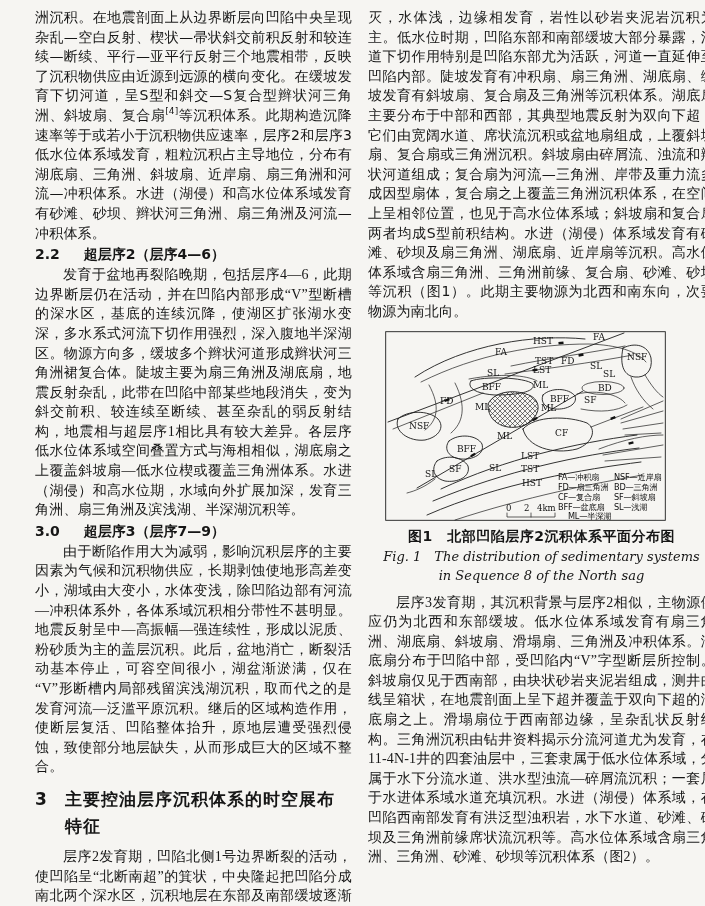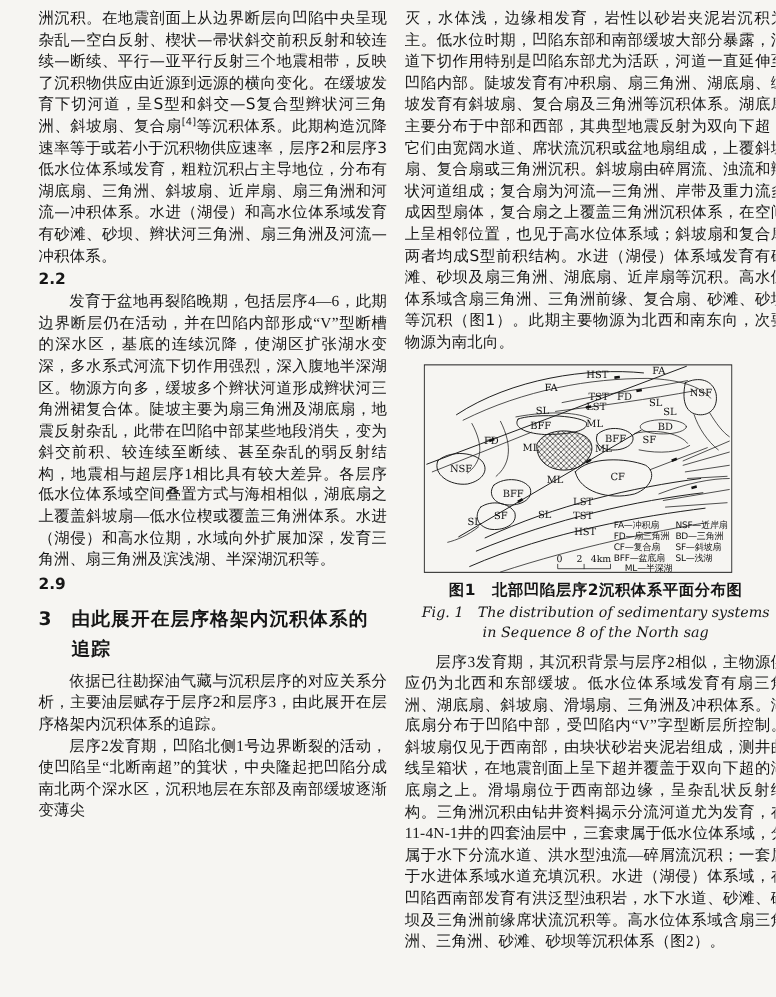--- a/index.html
+++ b/index.html
@@ -69,35 +69,37 @@
 <body>
 
 <div class="page">
 
   <div class="col col-left">
 
     <p class="body-text"><span>洲沉积。在地震剖面上从边界断层向凹陷中央呈现杂乱—空白反射、楔状—帚状斜交前积反射和较连续—断续、平行—亚平行反射三个地震相带，反映了沉积物供应由近源到远源的横向变化。在缓坡发育下切河道，呈S型和斜交—S复合型辫状河三角洲、斜坡扇、复合扇</span><sup class="ref">[4]</sup><span>等沉积体系。此期构造沉降速率等于或若小于沉积物供应速率，层序2和层序3低水位体系域发育，粗粒沉积占主导地位，分布有湖底扇、三角洲、斜坡扇、近岸扇、扇三角洲和河流—冲积体系。水进（湖侵）和高水位体系域发育有砂滩、砂坝、辫状河三角洲、扇三角洲及河流—冲积体系。</span></p>
 
     <h4 class="sub-heading">
       <span>2.2</span>
+      <span>超层序2（层序4—6）</span>
     </h4>
 
     <p class="body-text indent">发育于盆地再裂陷晚期，包括层序4—6，此期边界断层仍在活动，并在凹陷内部形成“V”型断槽的深水区，基底的连续沉降，使湖区扩张湖水变深，多水系式河流下切作用强烈，深入腹地半深湖区。物源方向多，缓坡多个辫状河道形成辫状河三角洲裙复合体。陡坡主要为扇三角洲及湖底扇，地震反射杂乱，此带在凹陷中部某些地段消失，变为斜交前积、较连续至断续、甚至杂乱的弱反射结构，地震相与超层序1相比具有较大差异。各层序低水位体系域空间叠置方式与海相相似，湖底扇之上覆盖斜坡扇—低水位楔或覆盖三角洲体系。水进（湖侵）和高水位期，水域向外扩展加深，发育三角洲、扇三角洲及滨浅湖、半深湖沉积等。</p>
 
     <h4 class="sub-heading">
-      <span>2.9</span>
+      <span>3.0</span>
+      <span>超层序3（层序7—9）</span>
     </h4>
 
+    <p class="body-text indent">由于断陷作用大为减弱，影响沉积层序的主要因素为气候和沉积物供应，长期剥蚀使地形高差变小，湖域由大变小，水体变浅，除凹陷边部有河流—冲积体系外，各体系域沉积相分带性不甚明显。地震反射呈中—高振幅—强连续性，形成以泥质、粉砂质为主的盖层沉积。此后，盆地消亡，断裂活动基本停止，可容空间很小，湖盆渐淤满，仅在“V”形断槽内局部残留滨浅湖沉积，取而代之的是发育河流—泛滥平原沉积。继后的区域构造作用，使断层复活、凹陷整体抬升，原地层遭受强烈侵蚀，致使部分地层缺失，从而形成巨大的区域不整合。</p>
 
     <h2 class="section-heading">
       <span class="num">3</span>
-      <span class="title">由此展开在层序格架内沉积体系的追踪</span>
+      <span class="title">主要控油层序沉积体系的时空展布特征</span>
     </h2>
 
-    <p class="body-text indent">依据已往勘探油气藏与沉积层序的对应关系分析，主要油层赋存于层序2和层序3，由此展开在层序格架内沉积体系的追踪。</p>
 
     <p class="body-text indent">层序2发育期，凹陷北侧1号边界断裂的活动，使凹陷呈“北断南超”的箕状，中央隆起把凹陷分成南北两个深水区，沉积地层在东部及南部缓坡逐渐变薄尖</p>
   </div>
 
   <div class="col col-right">
 
     <p class="body-text">灭，水体浅，边缘相发育，岩性以砂岩夹泥岩沉积为主。低水位时期，凹陷东部和南部缓坡大部分暴露，河道下切作用特别是凹陷东部尤为活跃，河道一直延伸至凹陷内部。陡坡发育有冲积扇、扇三角洲、湖底扇、缓坡发育有斜坡扇、复合扇及三角洲等沉积体系。湖底扇主要分布于中部和西部，其典型地震反射为双向下超，它们由宽阔水道、席状流沉积或盆地扇组成，上覆斜坡扇、复合扇或三角洲沉积。斜坡扇由碎屑流、浊流和辫状河道组成；复合扇为河流—三角洲、岸带及重力流多成因型扇体，复合扇之上覆盖三角洲沉积体系，在空间上呈相邻位置，也见于高水位体系域；斜坡扇和复合扇两者均成S型前积结构。水进（湖侵）体系域发育有砂滩、砂坝及扇三角洲、湖底扇、近岸扇等沉积。高水位体系域含扇三角洲、三角洲前缘、复合扇、砂滩、砂坝等沉积（图1）。此期主要物源为北西和南东向，次要物源为南北向。</p>
 
     <div class="figure-block">
       <svg class="figure-map" width="281" height="190" viewBox="0 0 281 190" xmlns="http://www.w3.org/2000/svg">

